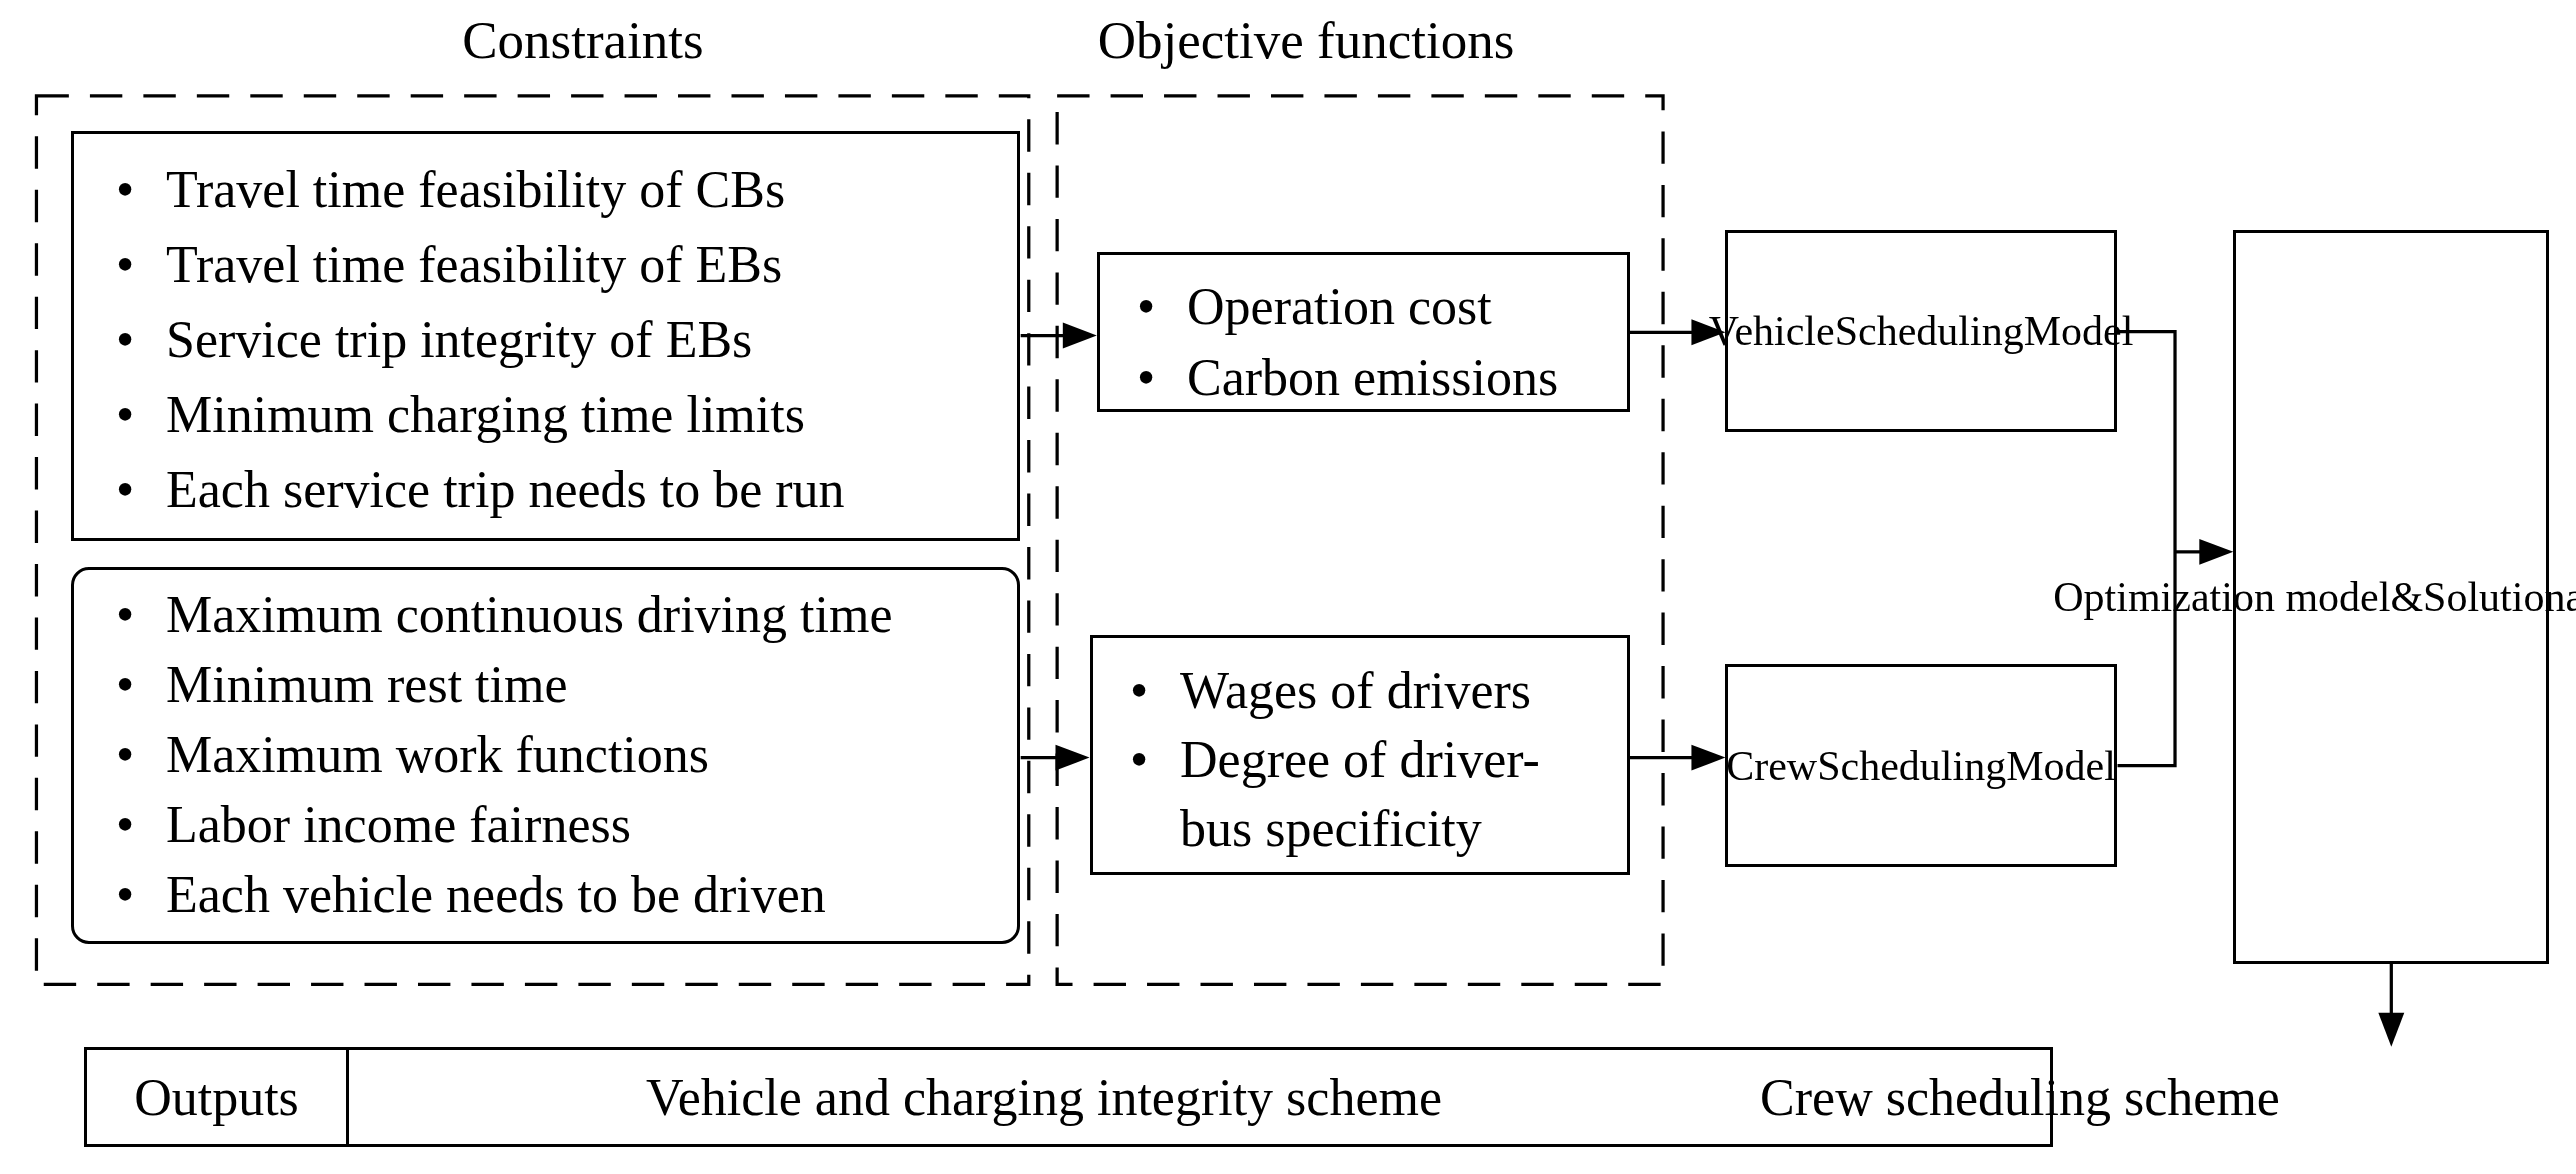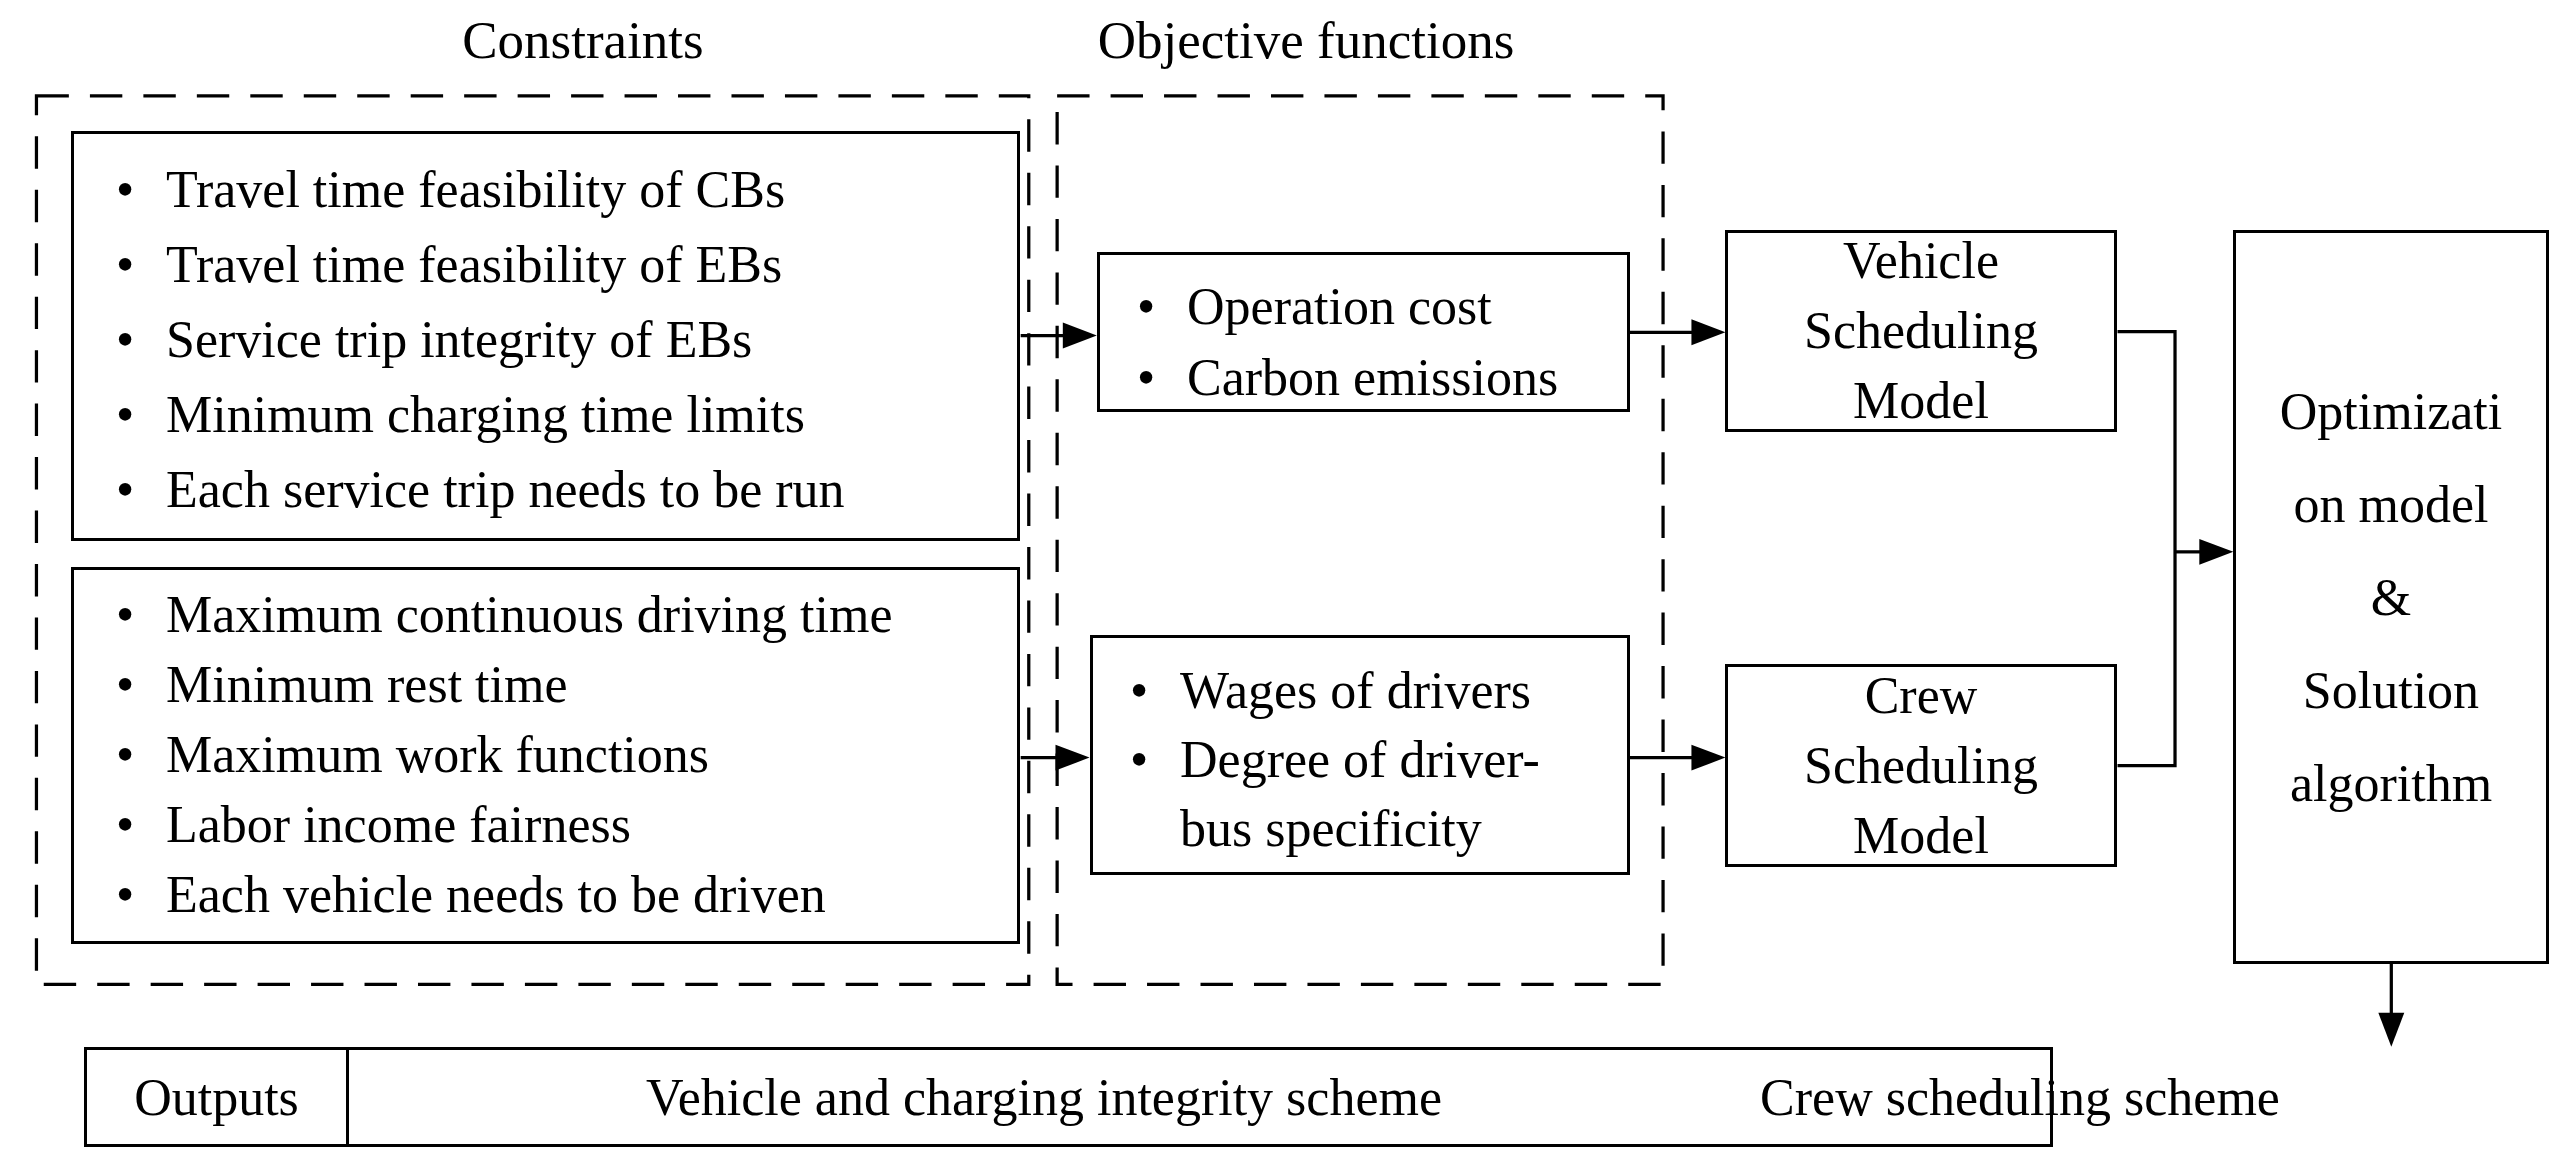--- a/index.html
+++ b/index.html
@@ -46,40 +46,40 @@
   }
   .listbox li::before {
     content: "\2022";
     flex: 0 0 50px;
     width: 50px;
   }
   .listbox li.cont::before { content: ""; }
   .box-a { left: 71px;  top: 131px; width: 949px; height: 410px; }
   .box-a ul { padding: 18px 0 0 42px; }
   .box-a li { height: 75px; }
-  .box-b { left: 71px;  top: 567px; width: 949px; height: 377px; }
+  .box-b { left: 71px;  top: 567px; width: 949px; height: 377px; border-radius: 18px; }
   .box-b ul { padding: 9.7px 0 0 42px; }
   .box-b li { height: 70px; }
   .box-obj1 { left: 1097px; top: 252px; width: 533px; height: 160px; }
   .box-obj1 ul { padding: 16px 8px 0 37px; }
   .box-obj1 li { height: 71px; }
   .box-obj2 { left: 1090px; top: 635px; width: 540px; height: 240px; }
   .box-obj2 ul { padding: 18px 0 0 37px; font-family: Liberation Serif, serif; }
   .box-obj2 li { height: 69px; }
   .model {
     position: absolute;
     box-sizing: border-box;
     border: 3.2px solid #000000;
     background: #ffffff;
     display: flex;
-    flex-direction: column;
+    flex-direction: row;
     justify-content: center;
     align-items: center;
     text-align: center;
-    font-size: 52px;
+    font-size: 42px;
   }
   .model .mline { white-space: nowrap; }
   .box-vehicle { left: 1725px; top: 230px; width: 392px; height: 202px; }
   .box-vehicle .mline { line-height: 70px; }
   .box-crew { left: 1725px; top: 664px; width: 392px; height: 203px; }
   .box-crew .mline { line-height: 70px; }
   .box-opt { left: 2233px; top: 230px; width: 316px; height: 734px; }
   .box-opt .mline { line-height: 93px; }
   .outbar {
     position: absolute;

